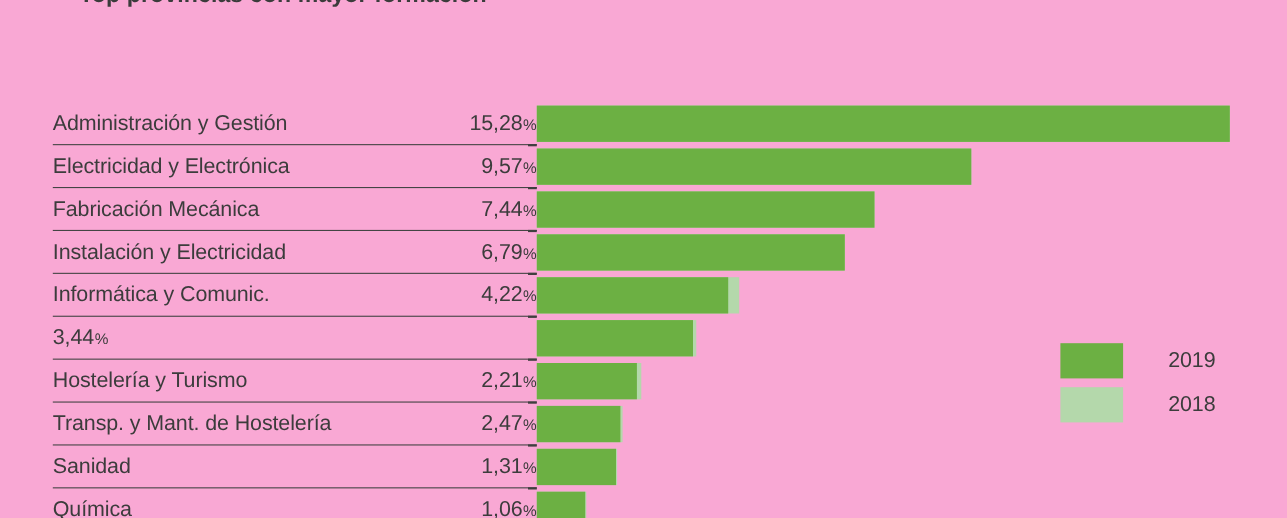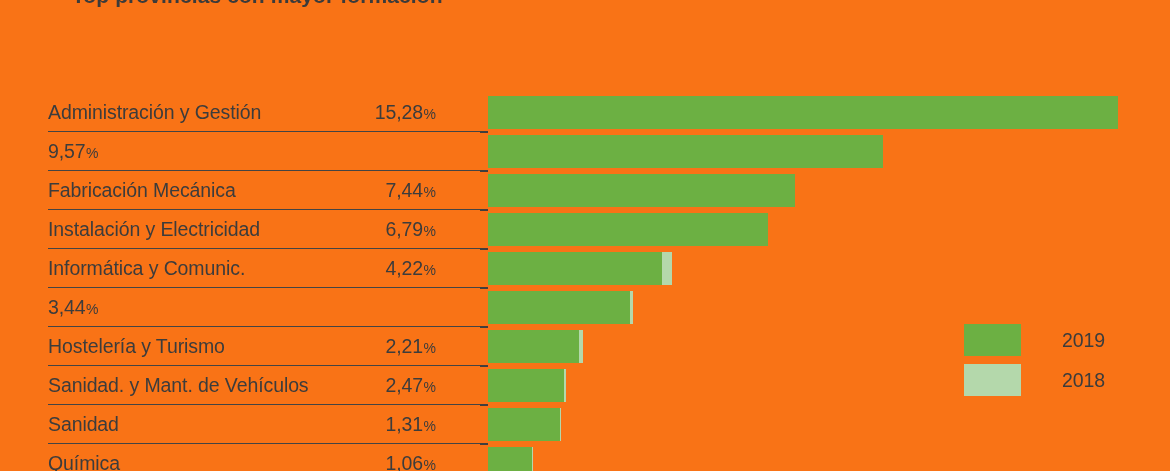--- a/index.html
+++ b/index.html
@@ -8,21 +8,21 @@
     background: #ffffff;
   }
   body {
     font-family: "Liberation Sans", sans-serif;
     -webkit-font-smoothing: antialiased;
   }
   #stage {
     position: relative;
     width: 1170px;
     height: 471px;
-    background: #f97316;
+    background: #f9a8d4;
     overflow: hidden;
   }
 
   
   #chart-title {
     position: absolute;
     left: 72px;
     top: -16px;
     font-size: 21px;
     font-weight: bold;
@@ -54,21 +54,20 @@
     font-size: 19.5px;
     color: #3c3c3c;
     white-space: nowrap;
     letter-spacing: -0.1px;
     padding-right: 6px;
   }
   .val-wrap {
     display: flex;
     align-items: baseline;
     white-space: nowrap;
-    padding-right: 52px;
   }
   .val-num {
     font-size: 19.5px;
     color: #3c3c3c;
     letter-spacing: -0.1px;
   }
   .val-pct {
     font-size: 14px;
     color: #3c3c3c;
     margin-left: 0.5px;
@@ -109,21 +108,21 @@
     height: 2px;
     background: #3f3f3f;
     top: 38px;
     z-index: 3;
   }
 
   
   #legend {
     position: absolute;
     left: 964px;
-    top: 320px;
+    top: 308px;
   }
   .legend-item {
     display: flex;
     align-items: center;
     height: 40px;
   }
   .legend-swatch {
     width: 57px;
     height: 32px;
   }
@@ -145,20 +144,21 @@
 
   <div id="label-table">
       <div class="row first">
         <span class="cat-label">Administración y Gestión</span>
         <span class="val-wrap">
           <span class="val-num">15,28</span>
           <span class="val-pct">%</span>
         </span>
       </div>
       <div class="row">
+        <span class="cat-label">Electricidad y Electrónica</span>
         <span class="val-wrap">
           <span class="val-num">9,57</span>
           <span class="val-pct">%</span>
         </span>
       </div>
       <div class="row">
         <span class="cat-label">Fabricación Mecánica</span>
         <span class="val-wrap">
           <span class="val-num">7,44</span>
           <span class="val-pct">%</span>
@@ -185,21 +185,21 @@
         </span>
       </div>
       <div class="row">
         <span class="cat-label">Hostelería y Turismo</span>
         <span class="val-wrap">
           <span class="val-num">2,21</span>
           <span class="val-pct">%</span>
         </span>
       </div>
       <div class="row">
-        <span class="cat-label">Sanidad. y Mant. de Vehículos</span>
+        <span class="cat-label">Transp. y Mant. de Hostelería</span>
         <span class="val-wrap">
           <span class="val-num">2,47</span>
           <span class="val-pct">%</span>
         </span>
       </div>
       <div class="row">
         <span class="cat-label">Sanidad</span>
         <span class="val-wrap">
           <span class="val-num">1,31</span>
           <span class="val-pct">%</span>

